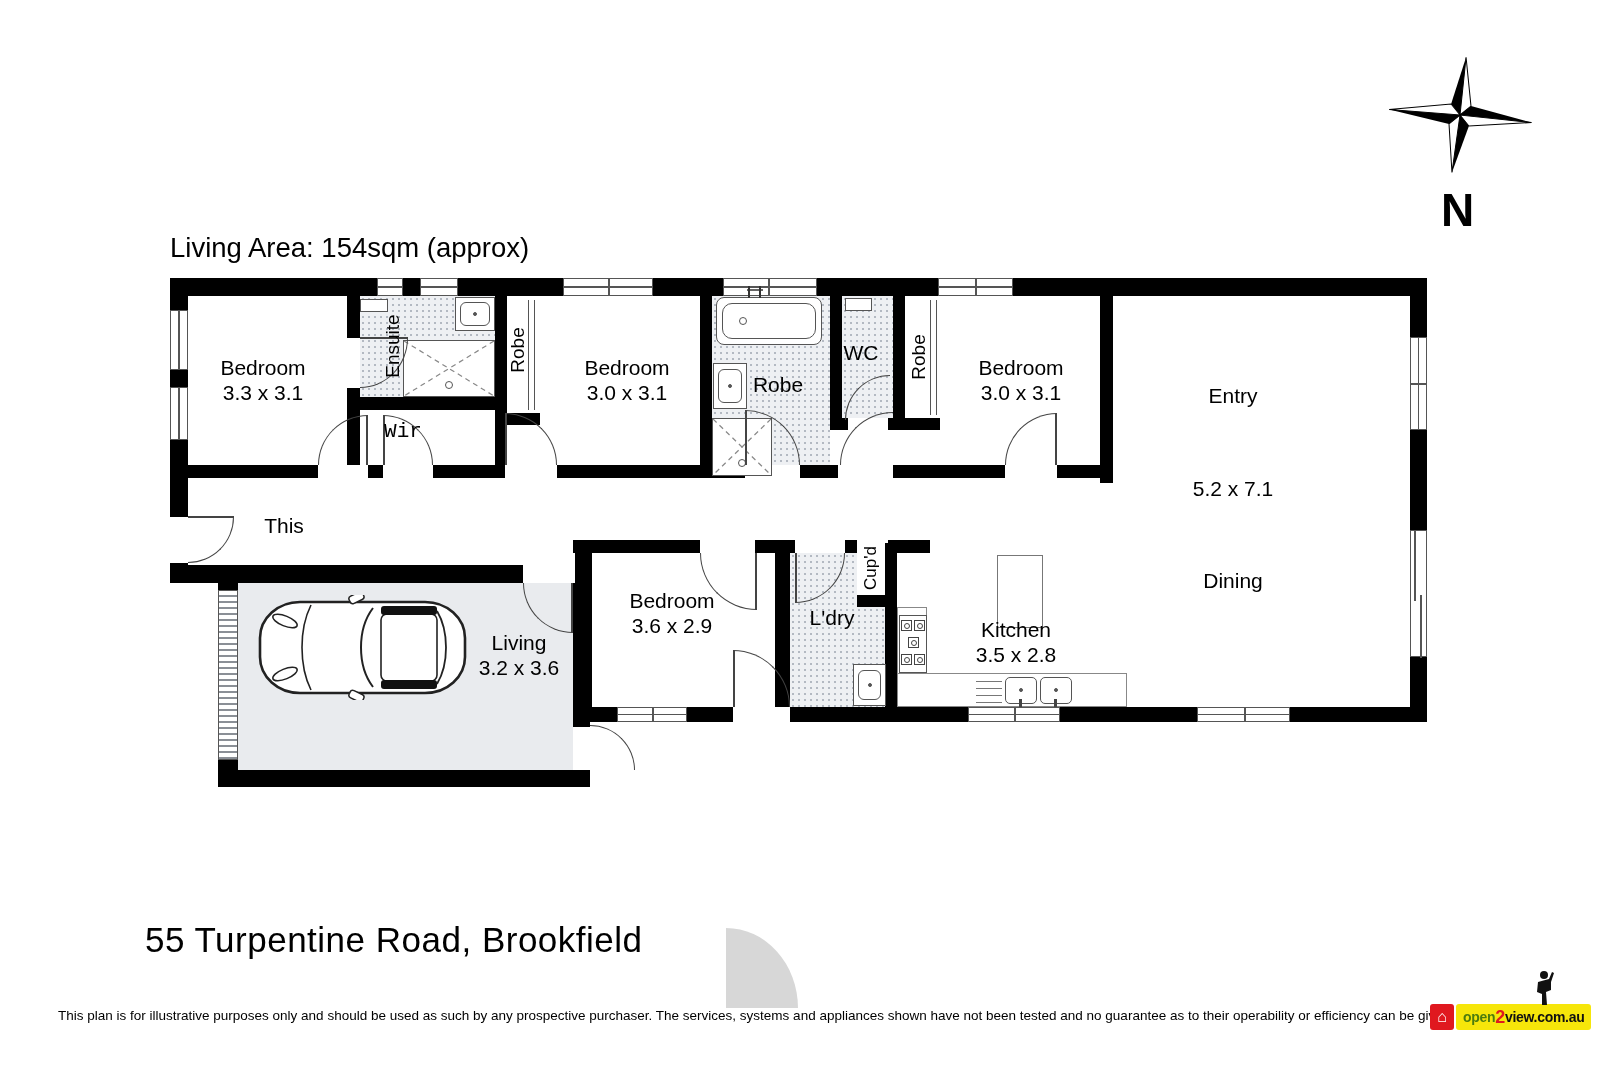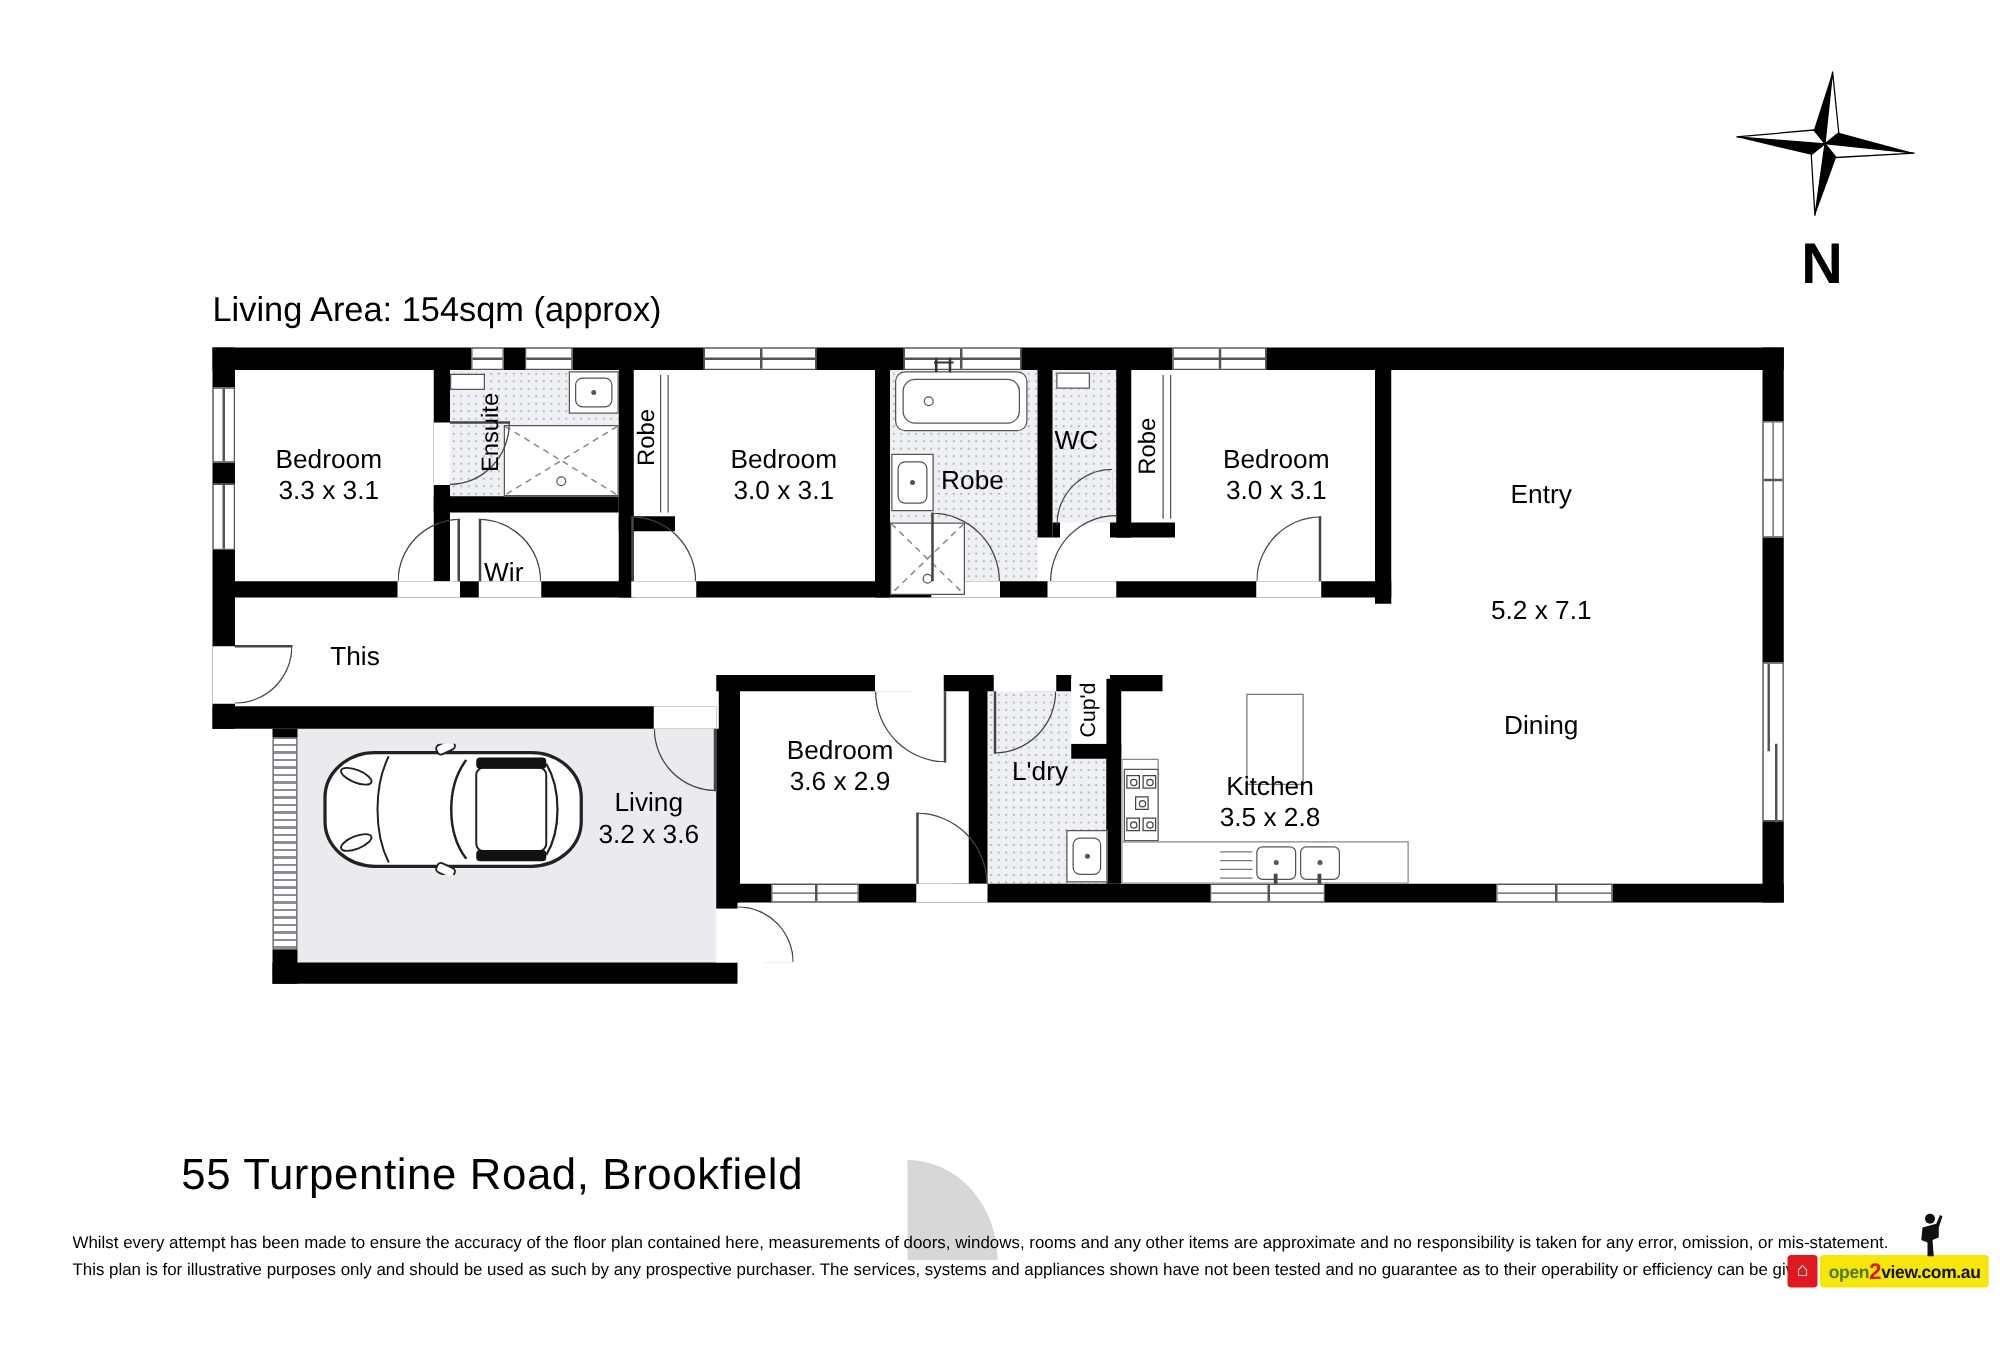--- a/index.html
+++ b/index.html
@@ -284,21 +284,21 @@
       <rect x="126" y="85" width="56" height="9" rx="3" fill="#111"></rect>
       <path d="M182,16 C194,36 194,69 182,89" fill="none" stroke="#222" stroke-width="1.8"></path>
     </svg>
   </div>
 
   <div class="lbl" style="left:263px;top:356px;">
     <div>Bedroom</div>
       <div>3.3 x 3.1</div>
   </div>
   <div class="lblv" style="left:393px;top:346px;"><span>Ensuite</span></div>
-  <div class="lbl" style="left:403px;top:447px;"><span>Wir</span></div>
+  <div class="lbl" style="left:403px;top:420px;font-family:Liberation Mono, monospace;"><span>Wir</span></div>
   <div class="lblv" style="left:518px;top:350px;"><span>Robe</span></div>
   <div class="lbl" style="left:627px;top:356px;">
     <div>Bedroom</div>
       <div>3.0 x 3.1</div>
   </div>
   <div class="lbl" style="left:778px;top:373px;"><span>Robe</span></div>
   <div class="lbl" style="left:861px;top:341px;"><span>WC</span></div>
   <div class="lblv" style="left:919px;top:357px;"><span>Robe</span></div>
   <div class="lbl" style="left:1021px;top:356px;">
     <div>Bedroom</div>
@@ -319,21 +319,20 @@
   <div class="lbl" style="left:832px;top:606px;"><span>L'dry</span></div>
   <div class="lblv" style="left:871px;top:568px;font-size:17px;"><span>Cup'd</span></div>
   <div class="lbl" style="left:1016px;top:618px;">
     <div>Kitchen</div>
       <div>3.5 x 2.8</div>
   </div>
 
   <div class="wm-sail" style="background:#d7d7d7;"></div>
 
   <div class="addr">55 Turpentine Road, Brookfield</div>
-  <div class="disc" style="top:986px;">Whilst every attempt has been made to ensure the accuracy of the floor plan contained here, measurements of doors, windows, rooms and any other items are approximate and no responsibility is taken for any error, omission, or mis-statement.</div>
   <div class="disc" style="top:1008px;">This plan is for illustrative purposes only and should be used as such by any prospective purchaser. The services, systems and appliances shown have not been tested and no guarantee as to their operability or efficiency can be given.</div>
 
   <div class="o2v" style="left:1430px;top:1004px;display:flex;align-items:center;">
     <div style="width:24px;height:26px;background:#e0181f;display:flex;align-items:center;justify-content:center;border-radius:3px;">
       <span style="color:#fff;font-size:16px;line-height:1;">⌂</span>
     </div>
     <div style="height:26px;background:#f6e60a;border-radius:3px;margin-left:2px;padding:0 7px;display:flex;align-items:center;font-weight:700;letter-spacing:-0.3px;">
       <span style="font-size:14px;color:#4d7c0f;">open</span>
         <span style="font-size:18px;color:#e0181f;">2</span>
         <span style="font-size:14px;color:#111;">view.com.au</span>

